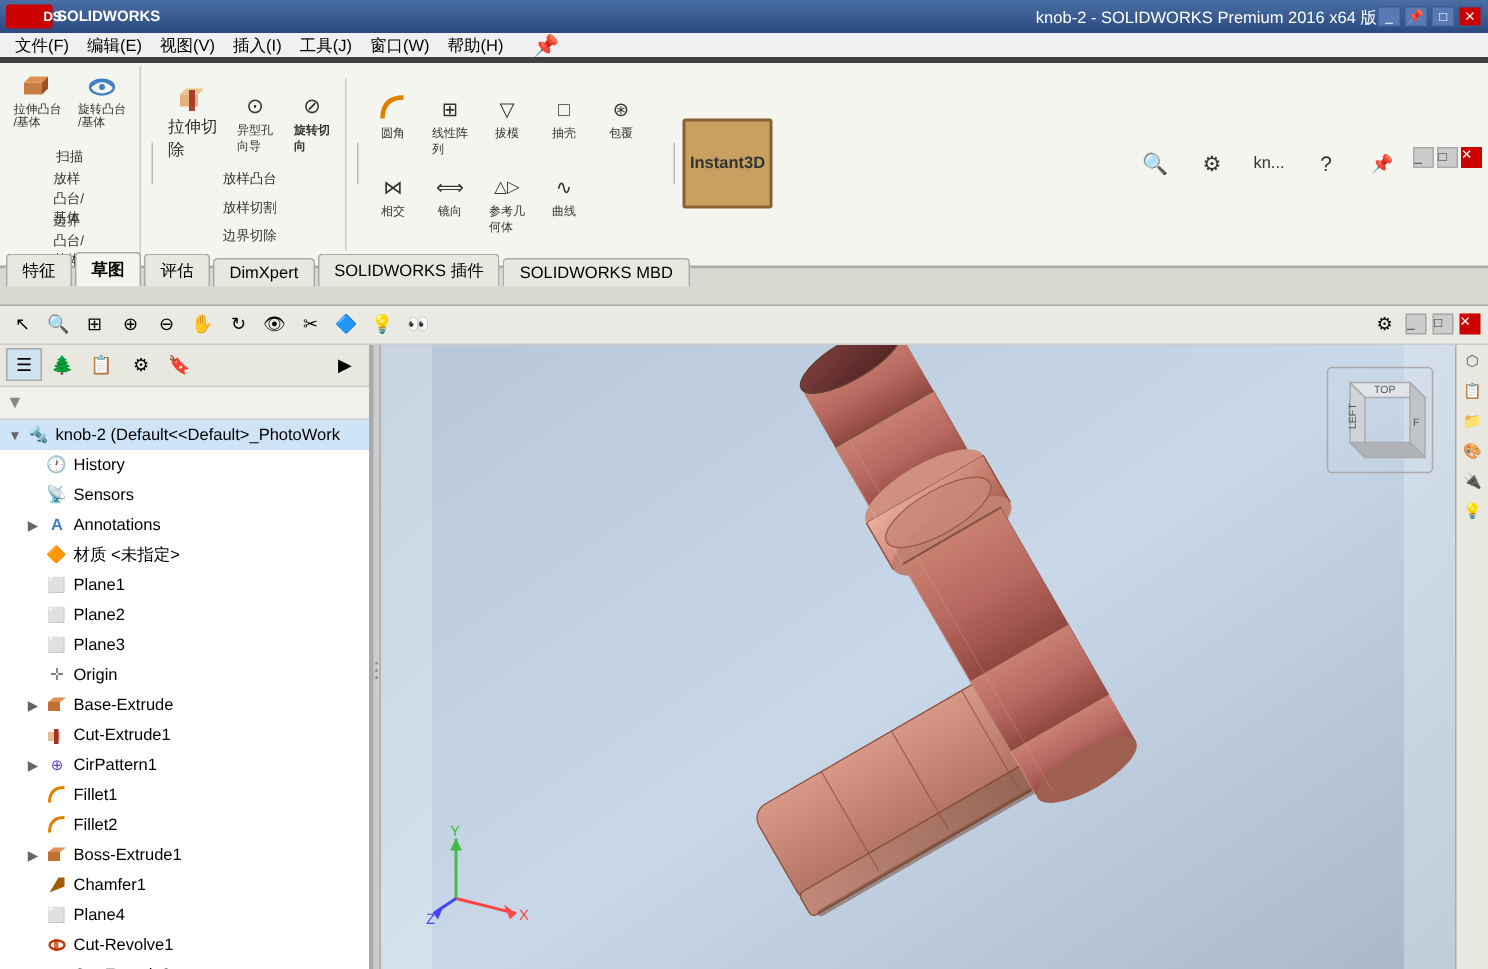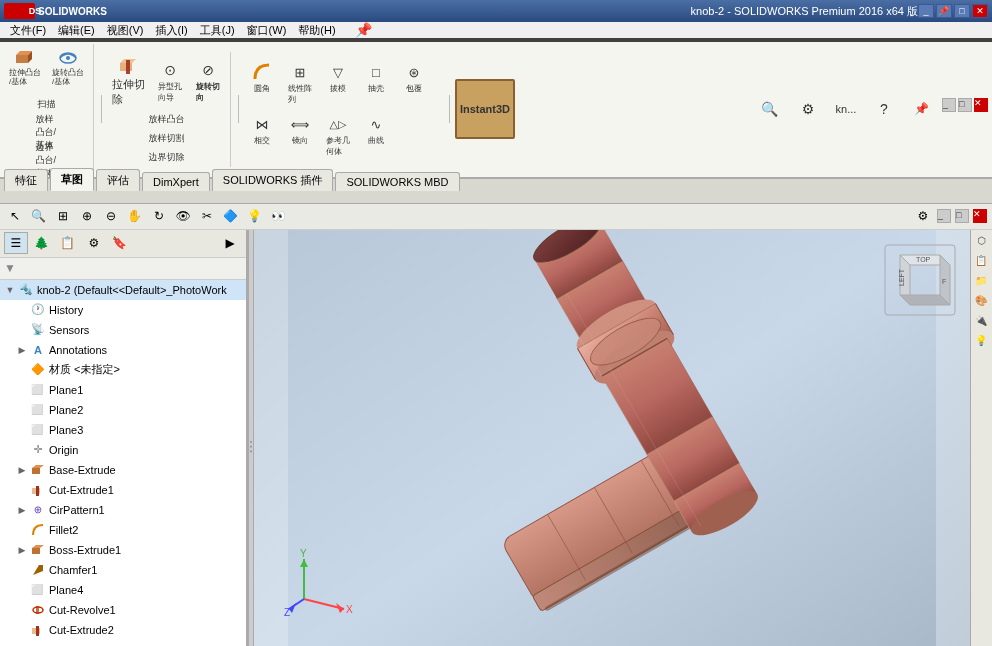--- a/index.html
+++ b/index.html
@@ -597,20 +597,29 @@
         </div>
         <span class="tree-label">Cut-Extrude1</span>
       </div>
 
       <div class="tree-item indent1">
         <div class="tree-toggle">▶</div>
         <div class="tree-icon ico-pattern" style="color:#6040c0;">⊕</div>
         <span class="tree-label">CirPattern1</span>
       </div>
 
+      <div class="tree-item indent1">
+        <div class="tree-toggle"></div>
+        <div class="tree-icon ico-fillet">
+          <svg width="14" height="14" viewBox="0 0 14 14">
+              <path d="M2 12 Q2 2 12 2" fill="none" stroke="#e08000" stroke-width="2"></path>
+            </svg>
+        </div>
+        <span class="tree-label">Fillet1</span>
+      </div>
 
       <div class="tree-item indent1">
         <div class="tree-toggle"></div>
         <div class="tree-icon ico-fillet">
           <svg width="14" height="14" viewBox="0 0 14 14">
               <path d="M2 12 Q2 2 12 2" fill="none" stroke="#e08000" stroke-width="2"></path>
             </svg>
         </div>
         <span class="tree-label">Fillet2</span>
       </div>

